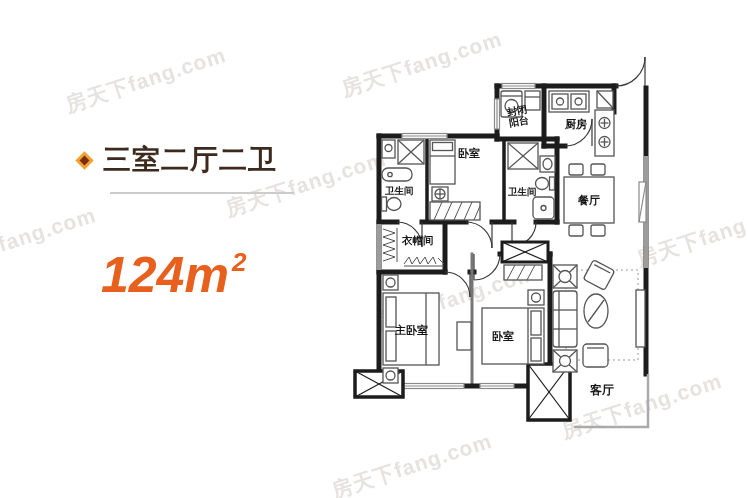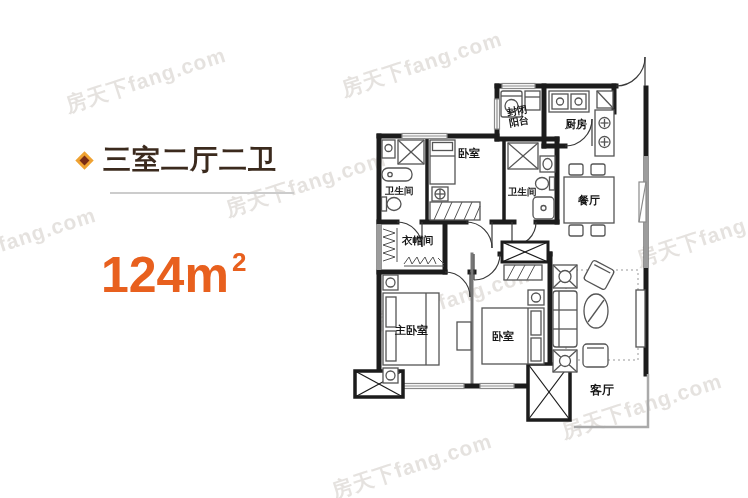--- a/index.html
+++ b/index.html
@@ -28,21 +28,21 @@
     content:"";position:absolute;left:3px;top:3px;right:3px;bottom:3px;
     background:#7b2c15;
   }
   .feature-title,.area-label{
     font-size:28px;font-weight:700;color:#3b2a1d;letter-spacing:1px;
     margin-left:12px;white-space:nowrap;
   }
   .divider{position:absolute;left:110px;top:192px;width:184px;height:2px;background:#cccccc;}
   .area-value{
     position:absolute;left:101px;top:248px;
-    font-size:50px;font-weight:800;color:#e8601e;letter-spacing:0px;line-height:1.1;
+    font-size:50px;font-weight:800;color:#e8601e;letter-spacing:0px;line-height:1.1;font-style:italic;
   }
   .area-value sup{font-size:26px;font-weight:800;position:relative;top:-3px;left:3px;}
   
   .plan{position:absolute;left:352px;top:44px;width:344px;height:406px;z-index:2;}
   .plan text{fill:#161616;font-weight:700;font-family:"Liberation Sans",sans-serif;}
 </style>
 </head>
 <body>
 
 <div>

